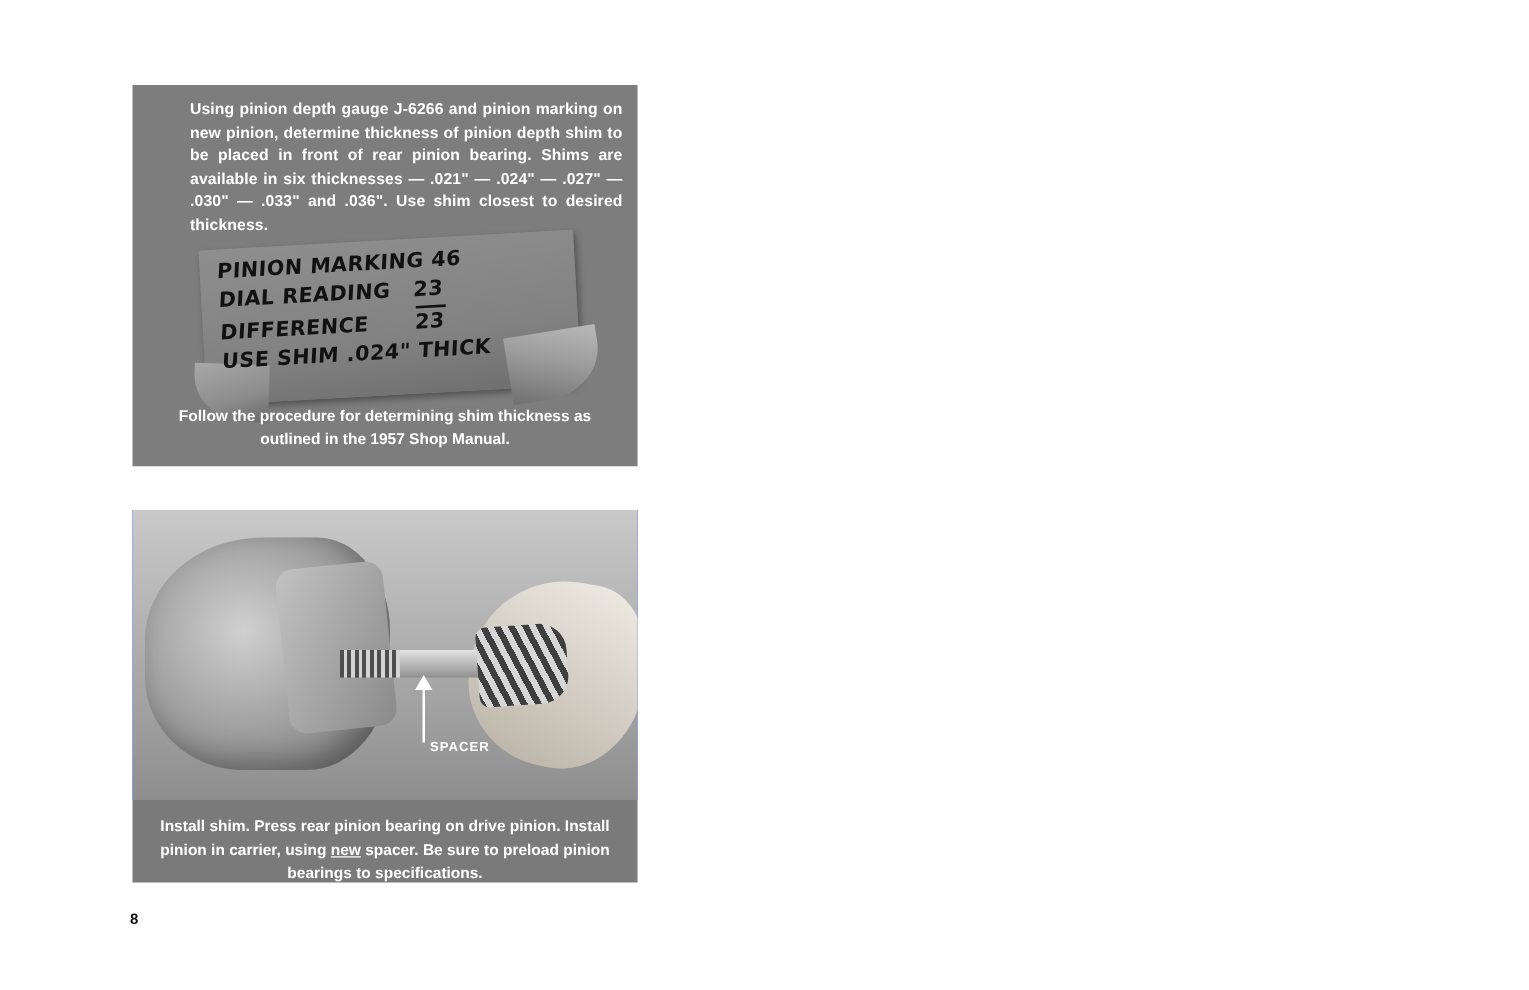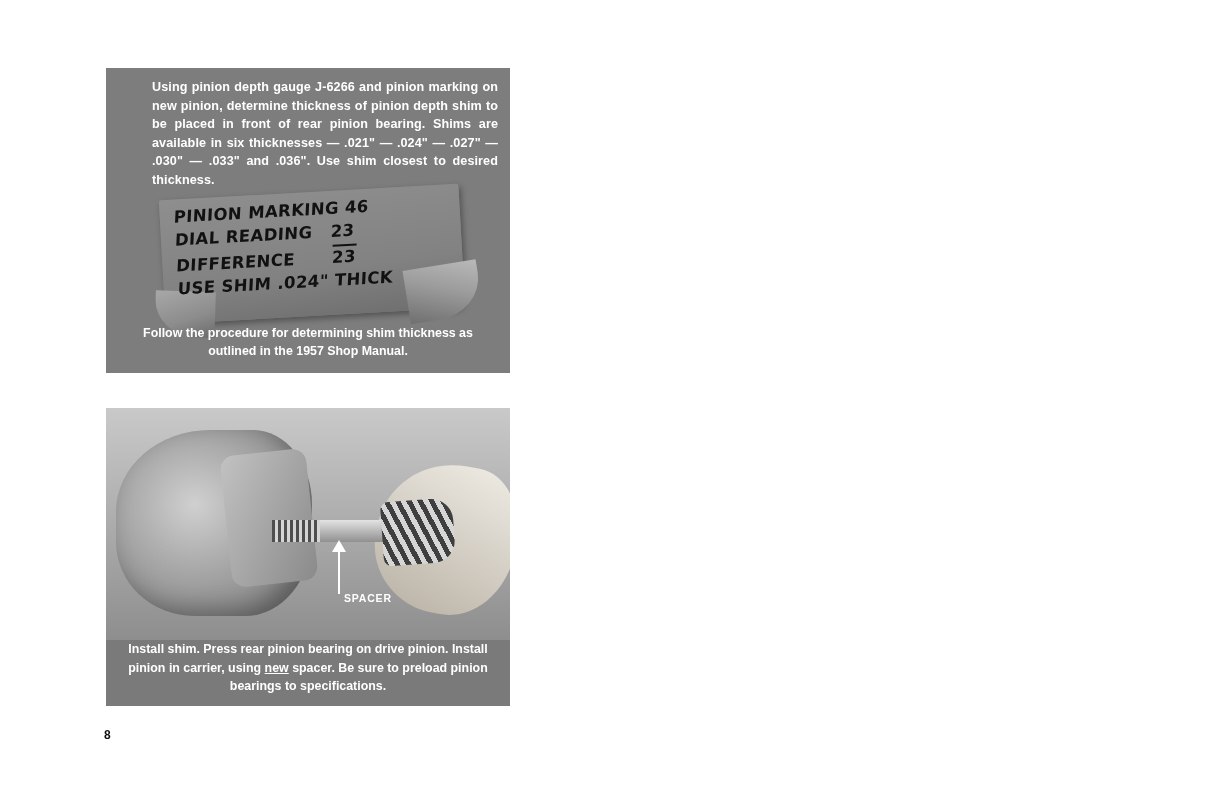--- a/index.html
+++ b/index.html
@@ -146,21 +146,21 @@
     overflow: hidden;
   }
   #panel-install-shim {
     left: 106px;
     top: 640px;
     width: 404px;
     height: 66px;
     background: #7a7a7a;
   }
   #panel-install-shim .cap {
-    padding: 0 12px;
+    padding: 12px 12px;
     text-align: center;
     font-size: 12.4px;
     line-height: 1.5;
     font-weight: bold;
   }
   .u { text-decoration: underline; }
 
   
   .page-number {
     position: absolute;

